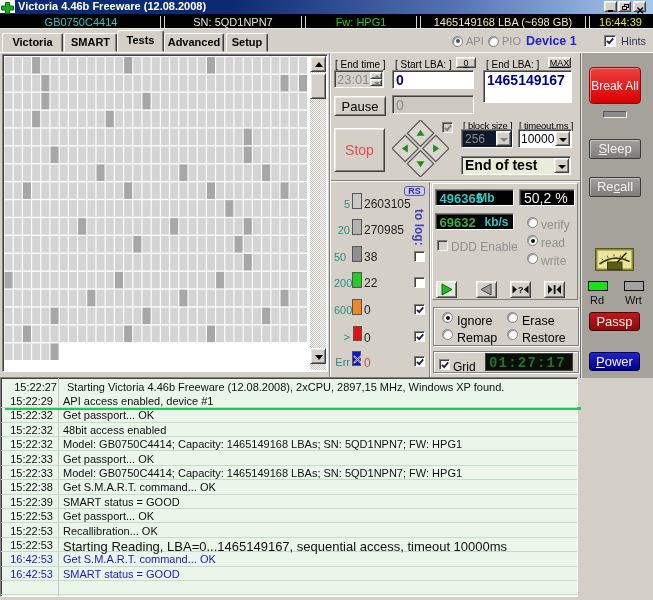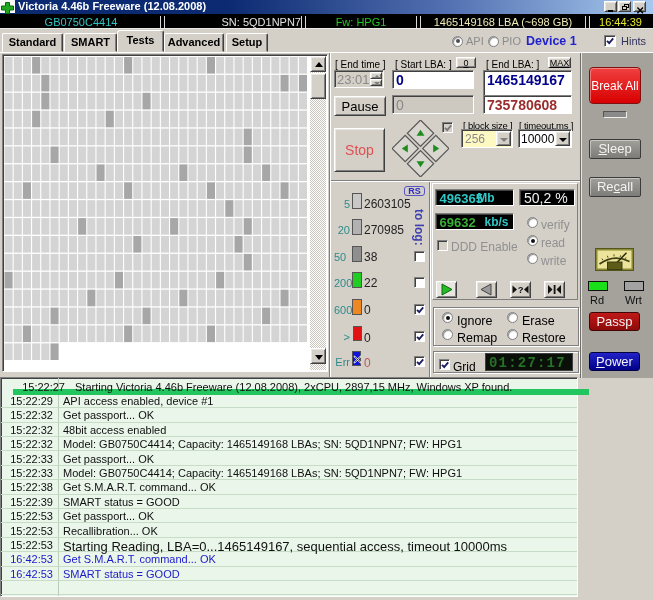--- a/index.html
+++ b/index.html
@@ -25,27 +25,27 @@
    <div class="abs" style="left:2.5px;top:3.8px;width:5.5px;height:4.5px;border:1px solid #000;border-top-width:1.5px;background:#d4d0c8"></div>
  </div>
  <div class="abs btn" style="left:633px;top:1px;width:13px;height:11px">
    <svg width="13" height="11">
           <path d="M3.4 2.6 L9 8.2 M9 2.6 L3.4 8.2" stroke="#000" stroke-width="1.4"></path>
         </svg>
  </div>
 </div>
 <div class="abs" style="left:0;top:14px;width:653px;height:15px;background:#000;border-bottom:1px solid #e8e8e6">
 <div class="abs" style="left:2px;top:1.5px;width:159px;height:12px;border-right:1px solid #d8d8d8;font-size:11px;line-height:12px;text-align:center;color:#2fc6c6">GB0750C4414</div>
-<div class="abs" style="left:164px;top:1.5px;width:138px;height:12px;border-left:1px solid #d8d8d8;border-right:1px solid #d8d8d8;font-size:11px;line-height:12px;text-align:right;color:#e2e2e2">SN: 5QD1NPN7</div>
+<div class="abs" style="left:164px;top:1.5px;width:138px;height:12px;border-left:1px solid #d8d8d8;border-right:1px solid #d8d8d8;font-size:11px;line-height:12px;text-align:center;color:#e2e2e2">SN: 5QD1NPN7</div>
 <div class="abs" style="left:305px;top:1.5px;width:112px;height:12px;border-left:1px solid #d8d8d8;border-right:1px solid #d8d8d8;font-size:11px;line-height:12px;text-align:center;color:#27c427">Fw: HPG1</div>
 <div class="abs" style="left:420px;top:1.5px;width:166px;height:12px;border-left:1px solid #d8d8d8;border-right:1px solid #d8d8d8;font-size:11px;line-height:12px;text-align:center;color:#f0ecb4">1465149168 LBA (~698 GB)</div>
 <div class="abs" style="left:589px;top:1.5px;width:62px;height:12px;border-left:1px solid #d8d8d8;font-size:11px;line-height:12px;text-align:center;color:#e8e82a">16:44:39</div>
 </div>
 <div class="abs" style="left:0;top:29px;width:653px;height:23px;background:#d4d0c8">
-<div class="abs" style="left:2px;top:4px;width:61px;height:19px;background:#d4d0c8;border:1px solid;border-color:#fff #404040 #d4d0c8 #fff;border-radius:2px 2px 0 0;box-shadow:inset -1px 0 0 #808080;text-align:center;font-size:11px;font-weight:bold;padding-top:2px">Standard</div>
+<div class="abs" style="left:2px;top:4px;width:61px;height:19px;background:#d4d0c8;border:1px solid;border-color:#fff #404040 #d4d0c8 #fff;border-radius:2px 2px 0 0;box-shadow:inset -1px 0 0 #808080;text-align:center;font-size:11px;font-weight:bold;padding-top:2px">Victoria</div>
 <div class="abs" style="left:64px;top:4px;width:53px;height:19px;background:#d4d0c8;border:1px solid;border-color:#fff #404040 #d4d0c8 #fff;border-radius:2px 2px 0 0;box-shadow:inset -1px 0 0 #808080;text-align:center;font-size:11px;font-weight:bold;padding-top:2px">SMART</div>
 <div class="abs" style="left:117px;top:1px;width:47px;height:22px;background:#d4d0c8;border:1px solid;border-color:#fff #404040 #d4d0c8 #fff;border-radius:3px 3px 0 0;box-shadow:inset -1px 0 0 #808080;z-index:3;text-align:center;font-size:11px;font-weight:bold;padding-top:3px">Tests</div>
 <div class="abs" style="left:164px;top:4px;width:60px;height:19px;background:#d4d0c8;border:1px solid;border-color:#fff #404040 #d4d0c8 #fff;border-radius:2px 2px 0 0;box-shadow:inset -1px 0 0 #808080;text-align:center;font-size:11px;font-weight:bold;padding-top:2px">Advanced</div>
 <div class="abs" style="left:226px;top:4px;width:42px;height:19px;background:#d4d0c8;border:1px solid;border-color:#fff #404040 #d4d0c8 #fff;border-radius:2px 2px 0 0;box-shadow:inset -1px 0 0 #808080;text-align:center;font-size:11px;font-weight:bold;padding-top:2px">Setup</div>
 <div style="position:absolute;left:452px;top:6.5px;width:11px;height:11px;border-radius:50%;background:#fff;border:1px solid #808080;box-shadow:inset 1px 1px 1px rgba(96,96,96,.7)">
         <div style="position:absolute;left:2.5px;top:2.5px;width:4px;height:4px;border-radius:50%;background:#4d4d4d"></div>
       </div>
 <span class="lbl" style="left:466px;top:6px;color:#8c8c8c">API</span>
 <div style="position:absolute;left:488px;top:6.5px;width:11px;height:11px;border-radius:50%;background:#fff;border:1px solid #808080;box-shadow:inset 1px 1px 1px rgba(96,96,96,.7)"></div>
 <span class="lbl" style="left:502px;top:6px;color:#8c8c8c">PIO</span>
@@ -623,23 +623,20 @@
       </div>
       <span class="lbl" style="left:486px;top:6px;font-size:10px">[ End LBA: ]</span>
       <div class="abs btn" style="left:548px;top:4px;width:23px;height:11px;font-size:9px;line-height:10px"><u>MAX</u></div>
       <div class="abs sunken" style="left:483px;top:17px;width:89px;height:33px;background:#fff">
         <span class="abs" style="left:3px;top:1px;font-size:14px;font-weight:bold;color:#00008b">1465149167</span>
       </div>
       <div class="abs btn" style="left:334px;top:43px;width:52px;height:20px;font-size:13px;line-height:19px">Pause</div>
       <div class="abs sunken" style="left:392px;top:41.5px;width:82px;height:19px;background:#cdc9c1">
         <span class="abs" style="left:3px;top:1px;font-size:14px;color:#8a8a8a">0</span>
       </div>
-      <div class="abs sunken" style="left:483px;top:41.5px;width:89px;height:19px;background:#fff">
-        <span class="abs" style="left:3px;top:1px;font-size:14px;font-weight:bold;color:#9b2d2d">735780608</span>
-      </div>
       <div class="abs btn" style="left:334px;top:75px;width:51px;height:44px;font-size:14px;color:#e05050;line-height:42px">Stop</div>
       <svg class="abs" style="left:392px;top:67px" width="57" height="57">
 <g transform="translate(28.5,13.2) rotate(45)">
           <rect x="-9.3" y="-9.3" width="18.6" height="18.6" fill="#d9d6cf" stroke="#585858" stroke-width="1.2"></rect>
         </g>
 <g transform="translate(13.2,28.5) rotate(45)">
           <rect x="-9.3" y="-9.3" width="18.6" height="18.6" fill="#d9d6cf" stroke="#585858" stroke-width="1.2"></rect>
         </g>
 <g transform="translate(43.8,28.5) rotate(45)">
           <rect x="-9.3" y="-9.3" width="18.6" height="18.6" fill="#d9d6cf" stroke="#585858" stroke-width="1.2"></rect>
@@ -652,28 +649,34 @@
 <path d="M47.2 28.5 L41.2 24.5 L41.2 32.5 Z" fill="#1e8c1e"></path>
 <path d="M28.5 47.2 L24.5 41.2 L32.5 41.2 Z" fill="#1e8c1e"></path>
 </svg>
       <div style="position:absolute;left:442px;top:68.5px;width:11px;height:11px;background:#d4d0c8;border:1px solid;border-color:#808080 #fff #fff #808080;box-shadow:inset 1px 1px 0 #404040">
         <svg width="11" height="11" style="position:absolute;left:0;top:0">
           <path d="M2 4.8 L4.2 7.2 L8.2 2.4" stroke="#7a7a7a" stroke-width="1.8" fill="none"></path>
         </svg>
       </div>
       <span class="lbl" style="left:463px;top:66.5px;font-size:9.5px;letter-spacing:-0.2px">[ block size ]</span>
       <span class="lbl" style="left:519px;top:66.5px;font-size:9.5px;letter-spacing:-0.2px">[ timeout,ms ]</span>
-      <div class="abs sunken" style="left:461px;top:75.5px;width:52px;height:19px;background:#fef9c3">
+      <div class="abs sunken" style="left:461px;top:75.5px;width:52px;height:19px;background:#0f172a">
         <span class="abs" style="left:3px;top:2px;font-size:12px;color:#8a8a8a">256</span>
         <div class="abs btn" style="right:1px;top:1px;width:15px;height:15px">
           <div class="abs" style="left:3px;top:6px;border-left:4px solid transparent;border-right:4px solid transparent;border-top:4px solid #808080"></div>
         </div>
       </div>
       <div class="abs sunken" style="left:518px;top:75.5px;width:54px;height:19px;background:#fff">
         <span class="abs" style="left:2px;top:2px;font-size:12px;color:#000">10000</span>
+        <div class="abs btn" style="right:1px;top:1px;width:15px;height:15px">
+          <div class="abs" style="left:3px;top:6px;border-left:4px solid transparent;border-right:4px solid transparent;border-top:4px solid #000"></div>
+        </div>
+      </div>
+      <div class="abs sunken" style="left:461px;top:103px;width:110px;height:19px;background:#e9ecd9">
+        <span class="abs" style="left:3px;top:0px;font-size:14px;font-weight:bold;color:#000">End of test</span>
         <div class="abs btn" style="right:1px;top:1px;width:15px;height:15px">
           <div class="abs" style="left:3px;top:6px;border-left:4px solid transparent;border-right:4px solid transparent;border-top:4px solid #000"></div>
         </div>
       </div>
       <div class="abs" style="left:331px;top:127px;width:249px;height:2px;border-top:1px solid #808080;border-bottom:1px solid #fff"></div>
       <div class="abs" style="left:404px;top:132.5px;width:21px;height:10px;background:#d4d0c8;border:1px solid #5555c0;border-radius:3px;font-size:9px;font-weight:bold;color:#2a2ac0;text-align:center;line-height:9px">RS</div>
       <span class="lbl" style="left:334px;top:144.5px;width:16px;text-align:right;color:#2e8b8b">5</span>
       <div class="abs" style="left:351.5px;top:139.5px;width:10px;height:16px;background:#c8c8c8;border:1px solid #555"></div>
       <span class="lbl" style="left:364px;top:143.5px;font-size:12px;color:#222">2603105</span>
       <span class="lbl" style="left:334px;top:170.5px;width:16px;text-align:right;color:#2e8b8b">20</span>
@@ -791,21 +794,21 @@
         <div class="abs" style="left:7px;top:228px;width:20px;height:10px;background:#19e019;border:1px solid #111"></div>
         <div class="abs" style="left:43px;top:228px;width:20px;height:10px;background:#a2a2a2;border:1px solid #111"></div>
         <span class="lbl" style="left:9px;top:241px;color:#111">Rd</span>
         <span class="lbl" style="left:44px;top:241px;color:#111">Wrt</span>
         <div class="abs" style="left:8px;top:259px;width:51px;height:19px;background:linear-gradient(180deg,#c01818,#8e0a0a);border:1px solid #400505;border-radius:3px;color:#f2f2f2;font-size:13px;text-align:center;line-height:17px">Passp</div>
         <div class="abs" style="left:8px;top:299px;width:51px;height:19px;background:linear-gradient(180deg,#2222c8,#000088);border:1px solid #000040;border-radius:3px;color:#f2f2f2;font-size:13px;text-align:center;line-height:17px"><u>P</u>ower</div>
       </div>
 </div>
 <div class="abs" style="left:0px;top:377px;width:578px;height:220px;background:#eaf6ea;border:1px solid;border-color:#808080 #fff #fff #808080;box-shadow:inset 1px 1px 0 #404040">
       <div class="abs" style="left:57px;top:0;width:1px;height:218px;background:#b9cdb9"></div>
-      <div class="abs" style="left:12px;top:1.5px;width:576px;height:15px;border-bottom:6px solid #22c55e">
+      <div class="abs" style="left:4px;top:1.5px;width:576px;height:30px;border-bottom:3px solid #22c55e">
         <span class="abs" style="right:524px;top:1px;font-size:11px;color:#101010">15:22:27</span>
         <span class="abs" style="left:62px;top:1px;font-size:11px;color:#101010;white-space:nowrap">Starting Victoria 4.46b Freeware (12.08.2008), 2xCPU, 2897,15 MHz, Windows XP found.</span>
       </div>
       <div class="abs" style="left:0;top:15.9px;width:576px;height:14.4px;border-bottom:1px solid #c6dcc6">
         <span class="abs" style="right:524px;top:1px;font-size:11px;color:#101010">15:22:29</span>
         <span class="abs" style="left:62px;top:1px;font-size:11px;color:#101010;white-space:nowrap">API access enabled, device #1</span>
       </div>
       <div class="abs" style="left:0;top:30.3px;width:576px;height:14.4px;border-bottom:1px solid #c6dcc6">
         <span class="abs" style="right:524px;top:1px;font-size:11px;color:#101010">15:22:32</span>
         <span class="abs" style="left:62px;top:1px;font-size:11px;color:#101010;white-space:nowrap">Get passport... OK</span>

